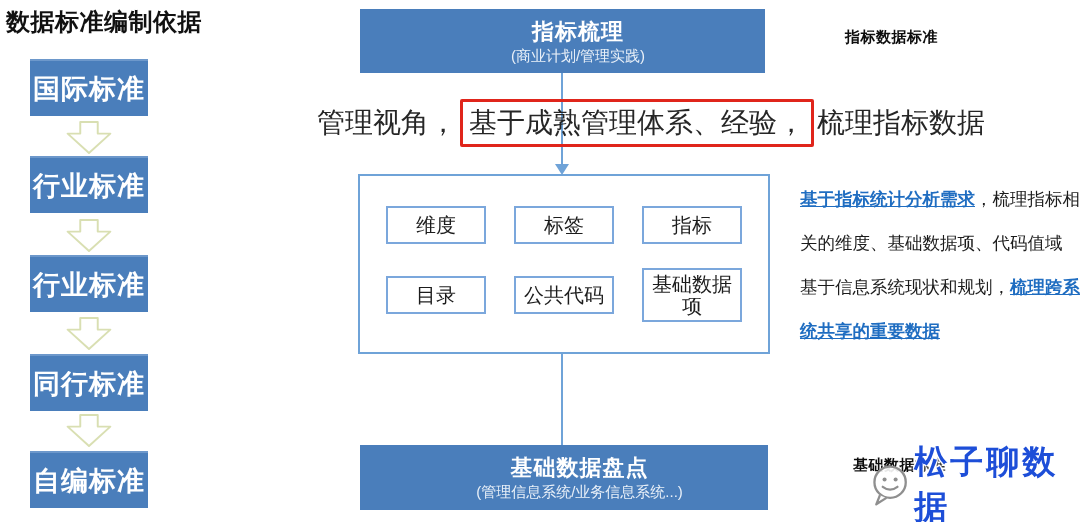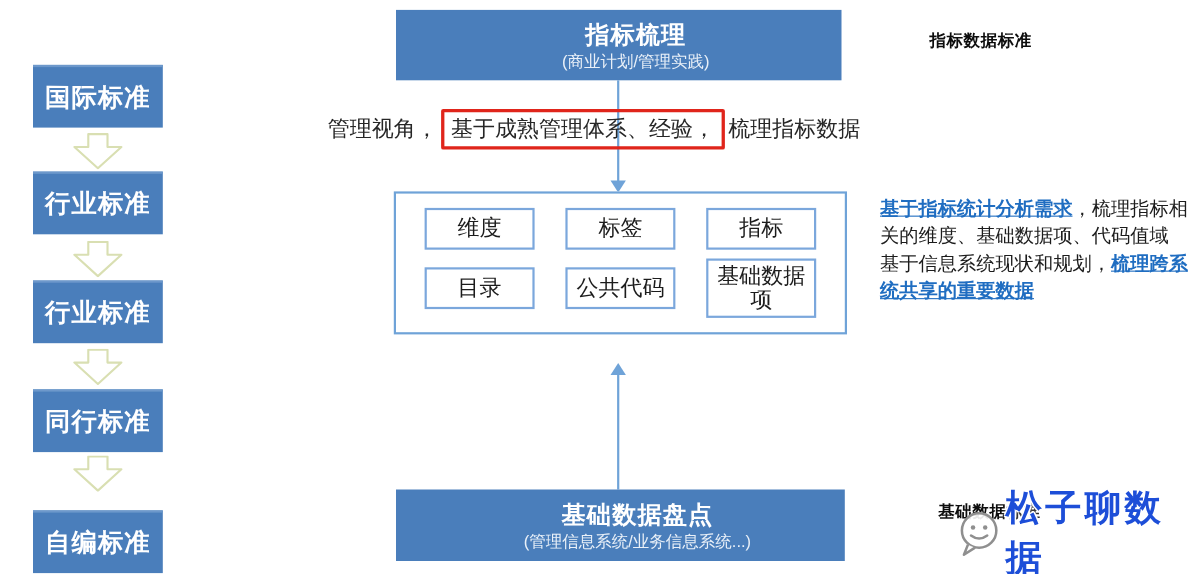--- a/index.html
+++ b/index.html
@@ -9,89 +9,90 @@
     --link-blue:#1f6dc1;
     --arrow-outline:#d9dfb2;
   }
   *{box-sizing:border-box;margin:0;padding:0;}
   body{background:#fff;font-family:"Liberation Sans","DejaVu Sans",sans-serif;}
   .canvas{position:relative;width:1080px;height:522px;background:#fff;overflow:hidden;}
 
   
   .left-title{position:absolute;left:6px;top:6px;font-size:24px;font-weight:700;color:#111;letter-spacing:0.5px;}
   .lbox{position:absolute;left:30px;width:118px;height:57px;background:var(--box-blue);
-        border-top:2px solid #6d98cb;color:#fff;font-size:23px;font-weight:700;letter-spacing:1px;
+        border-top:2px solid #6d98cb;color:#fff;font-size:27px;font-weight:700;letter-spacing:1px;
         display:flex;align-items:center;justify-content:center;}
   .darrow{position:absolute;left:66px;}
 
   
   .pbox{position:absolute;background:var(--box-blue);color:#fff;display:flex;flex-direction:column;
         align-items:center;justify-content:center;text-align:center;padding-left:31px;}
   .pbox-title{font-size:22px;font-weight:700;letter-spacing:1px;}
   .pbox-sub{font-size:15px;color:#e9f0f8;margin-top:0;}
   .pbox.top-p{left:360px;top:9px;width:405px;height:64px;}
   .pbox.bottom-p{left:360px;top:445px;width:408px;height:65px;}
 
   
   .conn{position:absolute;left:561px;width:2px;background:var(--connector-blue);z-index:0;}
   .conn.top-c{top:73px;height:92px;}
   .conn.bottom-c{top:340px;height:105px;}
   .ah{position:absolute;left:555px;width:0;height:0;z-index:0;}
   .ah-down{top:164px;border-left:7px solid transparent;border-right:7px solid transparent;border-top:11px solid var(--connector-blue);}
   .ah-up{top:330px;border-left:7px solid transparent;border-right:7px solid transparent;border-bottom:11px solid var(--connector-blue);}
 
   
-  .ann{position:absolute;font-size:20px;color:#262626;white-space:nowrap;z-index:2;display:flex;align-items:center;}
+  .ann{position:absolute;font-size:28px;color:#262626;white-space:nowrap;z-index:2;display:flex;align-items:center;margin-left:19px;}
   .ann.top-a{left:298px;top:99px;}
   .ann.bottom-a{left:292px;top:366px;}
   .hl{display:inline-block;border:3px solid var(--highlight-red);padding:2px 6px;margin:0 3px;border-radius:2px;background:rgba(255,255,255,0);}
 
   
-  .matrix{position:absolute;left:358px;top:174px;width:412px;height:130px;border:2px solid var(--connector-blue);
+  .matrix{position:absolute;left:358px;top:174px;width:412px;height:180px;border:2px solid var(--connector-blue);
           background:#fff;display:flex;flex-direction:column;justify-content:space-evenly;padding:6px 26px;z-index:1;}
   .mrow{display:flex;justify-content:space-between;align-items:center;}
   .mbox{width:100px;min-height:38px;border:2px solid #7ba7dc;background:#fff;color:#1c1c1c;font-size:20px;
         display:flex;align-items:center;justify-content:center;text-align:center;line-height:1.1;padding:3px 2px;}
 
   
   .rh{position:absolute;font-size:15px;font-weight:700;color:#0d0d0d;letter-spacing:0.5px;white-space:nowrap;}
   .rh.top-h{left:845px;top:28px;}
   .rh.bottom-h{left:853px;top:456px;}
-  .rnote{position:absolute;left:800px;top:177px;width:280px;font-size:17.5px;line-height:25px;color:#1c1c1c;z-index:2;}
+  .rnote{position:absolute;left:800px;top:177px;width:280px;font-size:17.5px;line-height:44px;color:#1c1c1c;z-index:2;}
   .rnote p{margin:0;}
   .link{color:var(--link-blue);font-weight:700;text-decoration:underline;}
 
   
   .watermark{position:absolute;left:868px;top:440px;display:flex;align-items:center;z-index:5;}
   .wm-text{font-size:33px;font-weight:700;color:#1d4ed8;letter-spacing:3px;margin-left:2px;
            text-shadow:-1px -1px 0 #fff,1px -1px 0 #fff,-1px 1px 0 #fff,1px 1px 0 #fff,0 0 5px #fff;}
 </style>
 </head>
 <body>
 
 <div class="canvas">
 
+  <div class="left-title">数据标准编制依据</div>
 
   <div class="lbox" style="top:59px">国际标准</div>
   <svg class="darrow" style="top:121px" width="46" height="33" viewBox="0 0 46 34">
       <path d="M14 1 H32 V13 H45 L23 33 L1 13 H14 Z" fill="#ffffff" stroke="#d9dfb2" stroke-width="2" stroke-linejoin="round"></path>
     </svg>
   <div class="lbox" style="top:156px">行业标准</div>
   <svg class="darrow" style="top:219px" width="46" height="33" viewBox="0 0 46 34">
       <path d="M14 1 H32 V13 H45 L23 33 L1 13 H14 Z" fill="#ffffff" stroke="#d9dfb2" stroke-width="2" stroke-linejoin="round"></path>
     </svg>
   <div class="lbox" style="top:255px">行业标准</div>
   <svg class="darrow" style="top:317px" width="46" height="33" viewBox="0 0 46 34">
       <path d="M14 1 H32 V13 H45 L23 33 L1 13 H14 Z" fill="#ffffff" stroke="#d9dfb2" stroke-width="2" stroke-linejoin="round"></path>
     </svg>
   <div class="lbox" style="top:354px">同行标准</div>
   <svg class="darrow" style="top:414px" width="46" height="33" viewBox="0 0 46 34">
       <path d="M14 1 H32 V13 H45 L23 33 L1 13 H14 Z" fill="#ffffff" stroke="#d9dfb2" stroke-width="2" stroke-linejoin="round"></path>
     </svg>
-  <div class="lbox" style="top:464px">自编标准</div>
+  <div class="lbox" style="top:451px">自编标准</div>
 
   <div class="pbox top-p">
     <div class="pbox-title">指标梳理</div>
     <div class="pbox-sub">(商业计划/管理实践)</div>
   </div>
 
   <div class="conn top-c"></div>
   <div class="ah ah-down"></div>
   <div class="conn bottom-c"></div>
   <div class="ah ah-up"></div>

